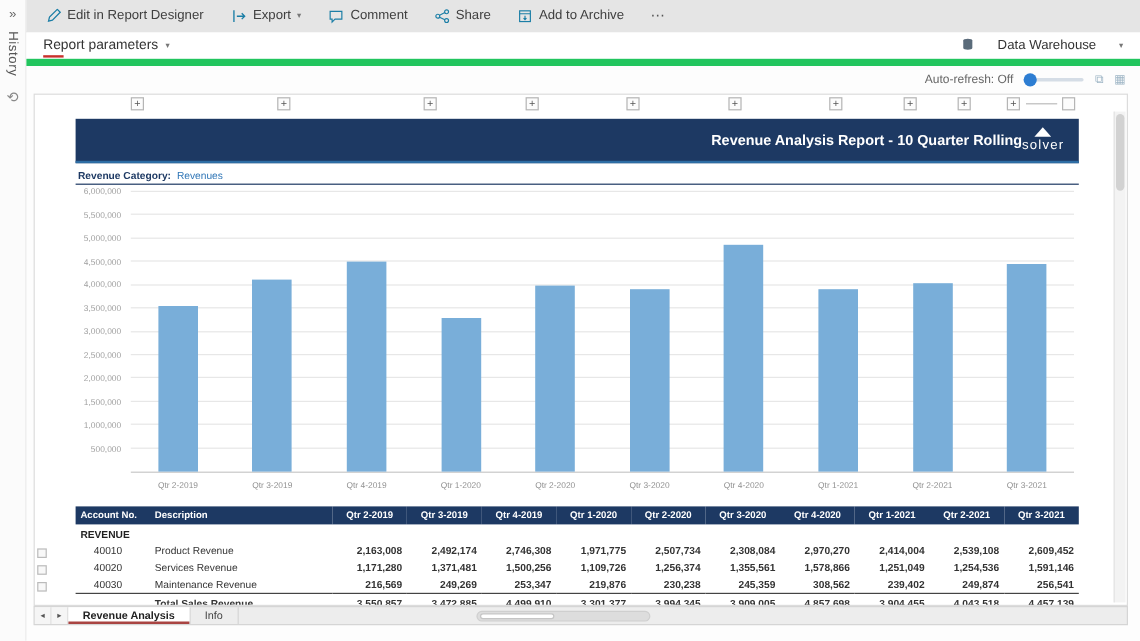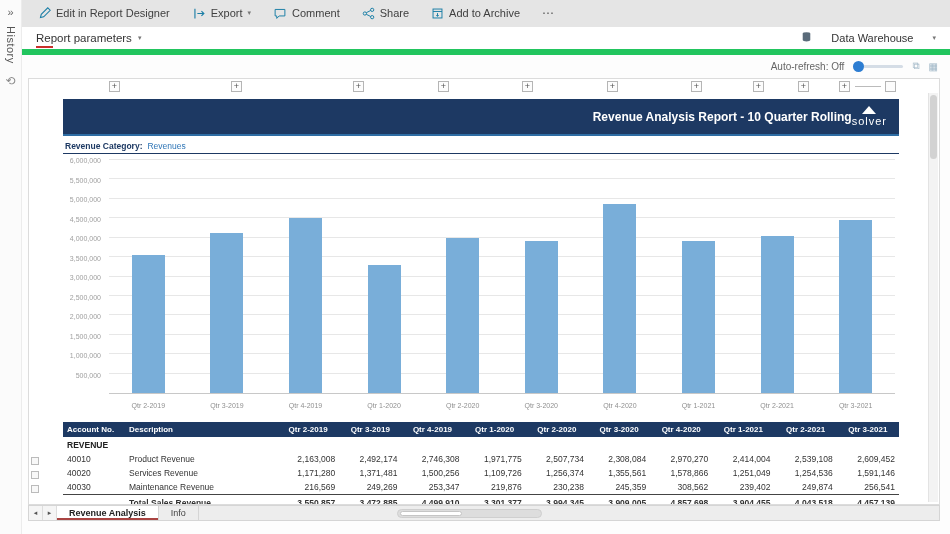--- a/index.html
+++ b/index.html
@@ -62,22 +62,22 @@
   .xlabels { position:absolute; left:46px; right:4px; bottom:0; height:14px; display:flex; }
   .xlab { flex:1; text-align:center; font-size:7px; color:#909090; padding-top:4px; }
 
   
   .tablewrap { margin-top:10px; }
   table { width:100%; border-collapse:collapse; table-layout:fixed; }
   thead th { background:#1d3963; color:#fff; font-size:8px; font-weight:bold; padding:3px 4px; }
   th.left { text-align:left; }
   th.num { text-align:center; }
   td { padding:2px 4px; font-size:8.5px; color:#333; }
-  td.num { text-align:right; }
-  td.acct { text-align:left; padding-right:12px; }
+  td.num { text-align:right;font-weight:bold; }
+  td.acct { text-align:center; padding-right:12px; }
   tr.section td { font-weight:bold; color:#222; padding-top:3px; }
   tr.total td { font-weight:bold; border-top:1px solid #444; padding-top:3px; }
 
   .vscroll { position:absolute; right:1px; top:14px; bottom:2px; width:10px; background:#f3f3f3; border-left:1px solid #e3e3e3; cursor:pointer; }
   .vthumb { position:absolute; top:2px; left:1px; right:1px; height:64px; background:#d2d2d2; border-radius:4px; }
   .rowgroups { position:absolute; left:2px; top:378px; display:flex; flex-direction:column; gap:6px; }
   .rg { width:8px; height:8px; border:1px solid #bbb; background:#f8f8f8; cursor:pointer; }
 
   
   .tabbar { position:absolute; left:28px; top:505px; width:912px; height:16px; background:#ededed; border:1px solid #d5d5d5; display:flex; align-items:stretch; }

